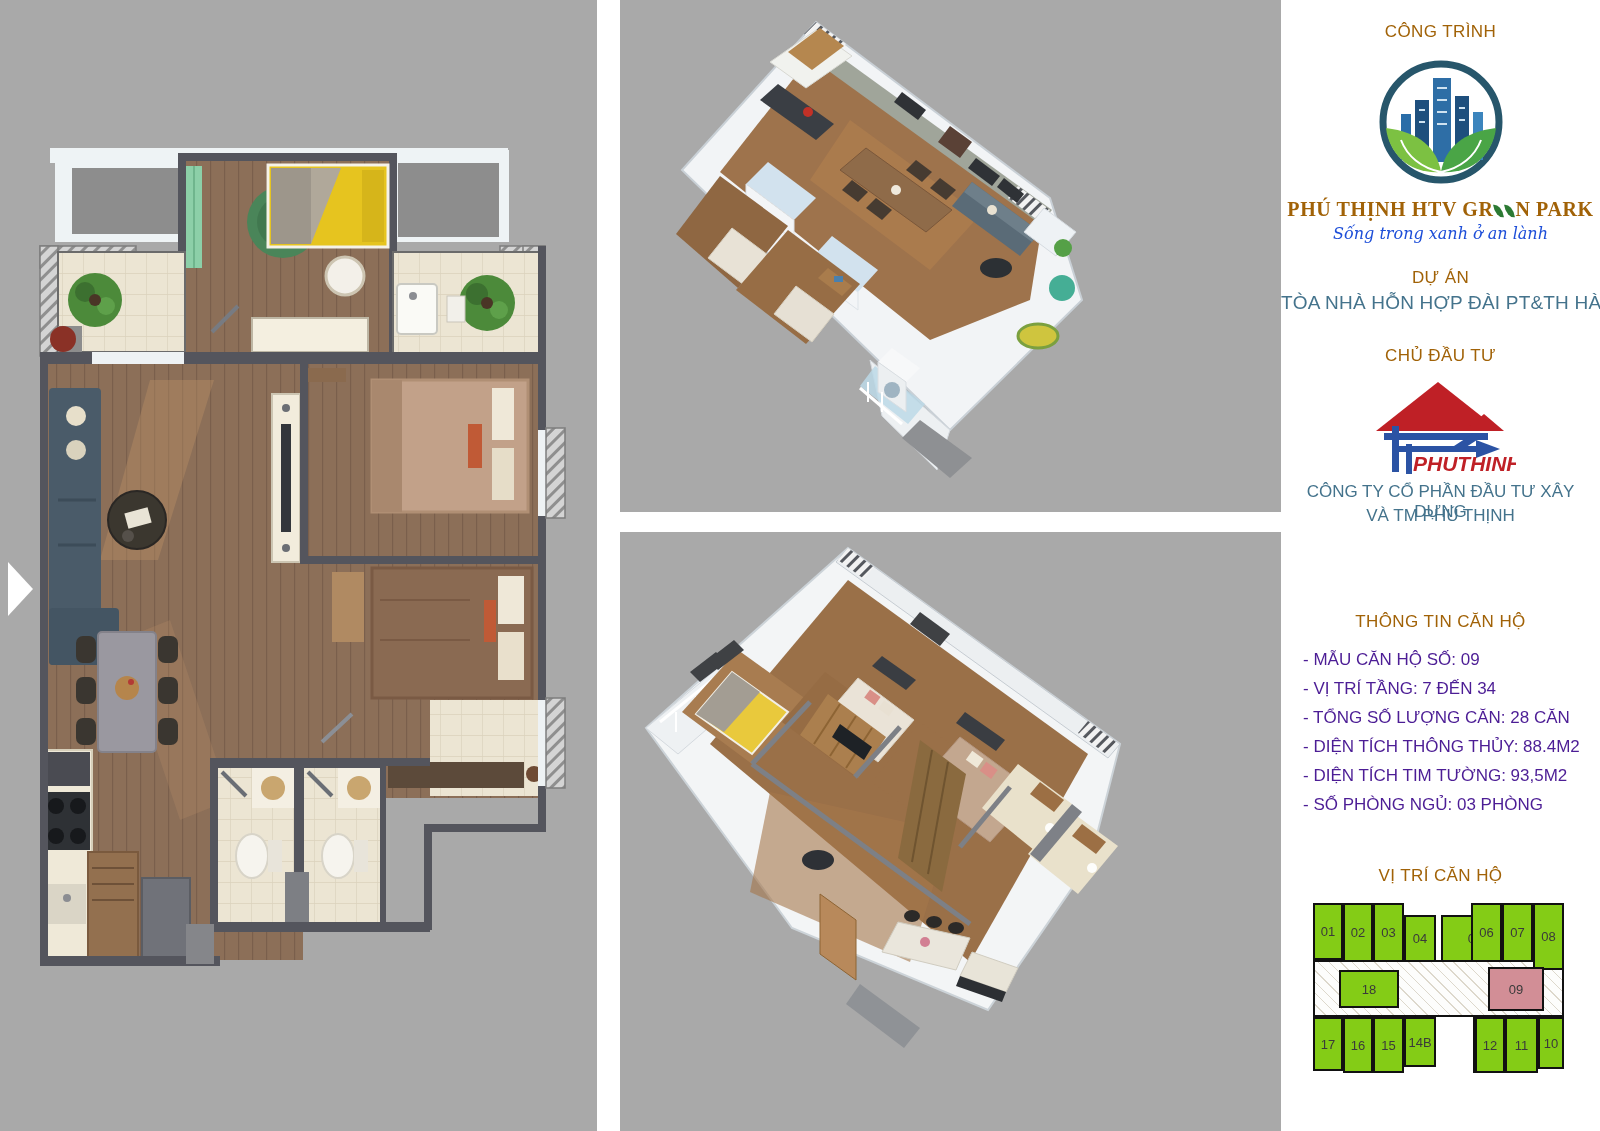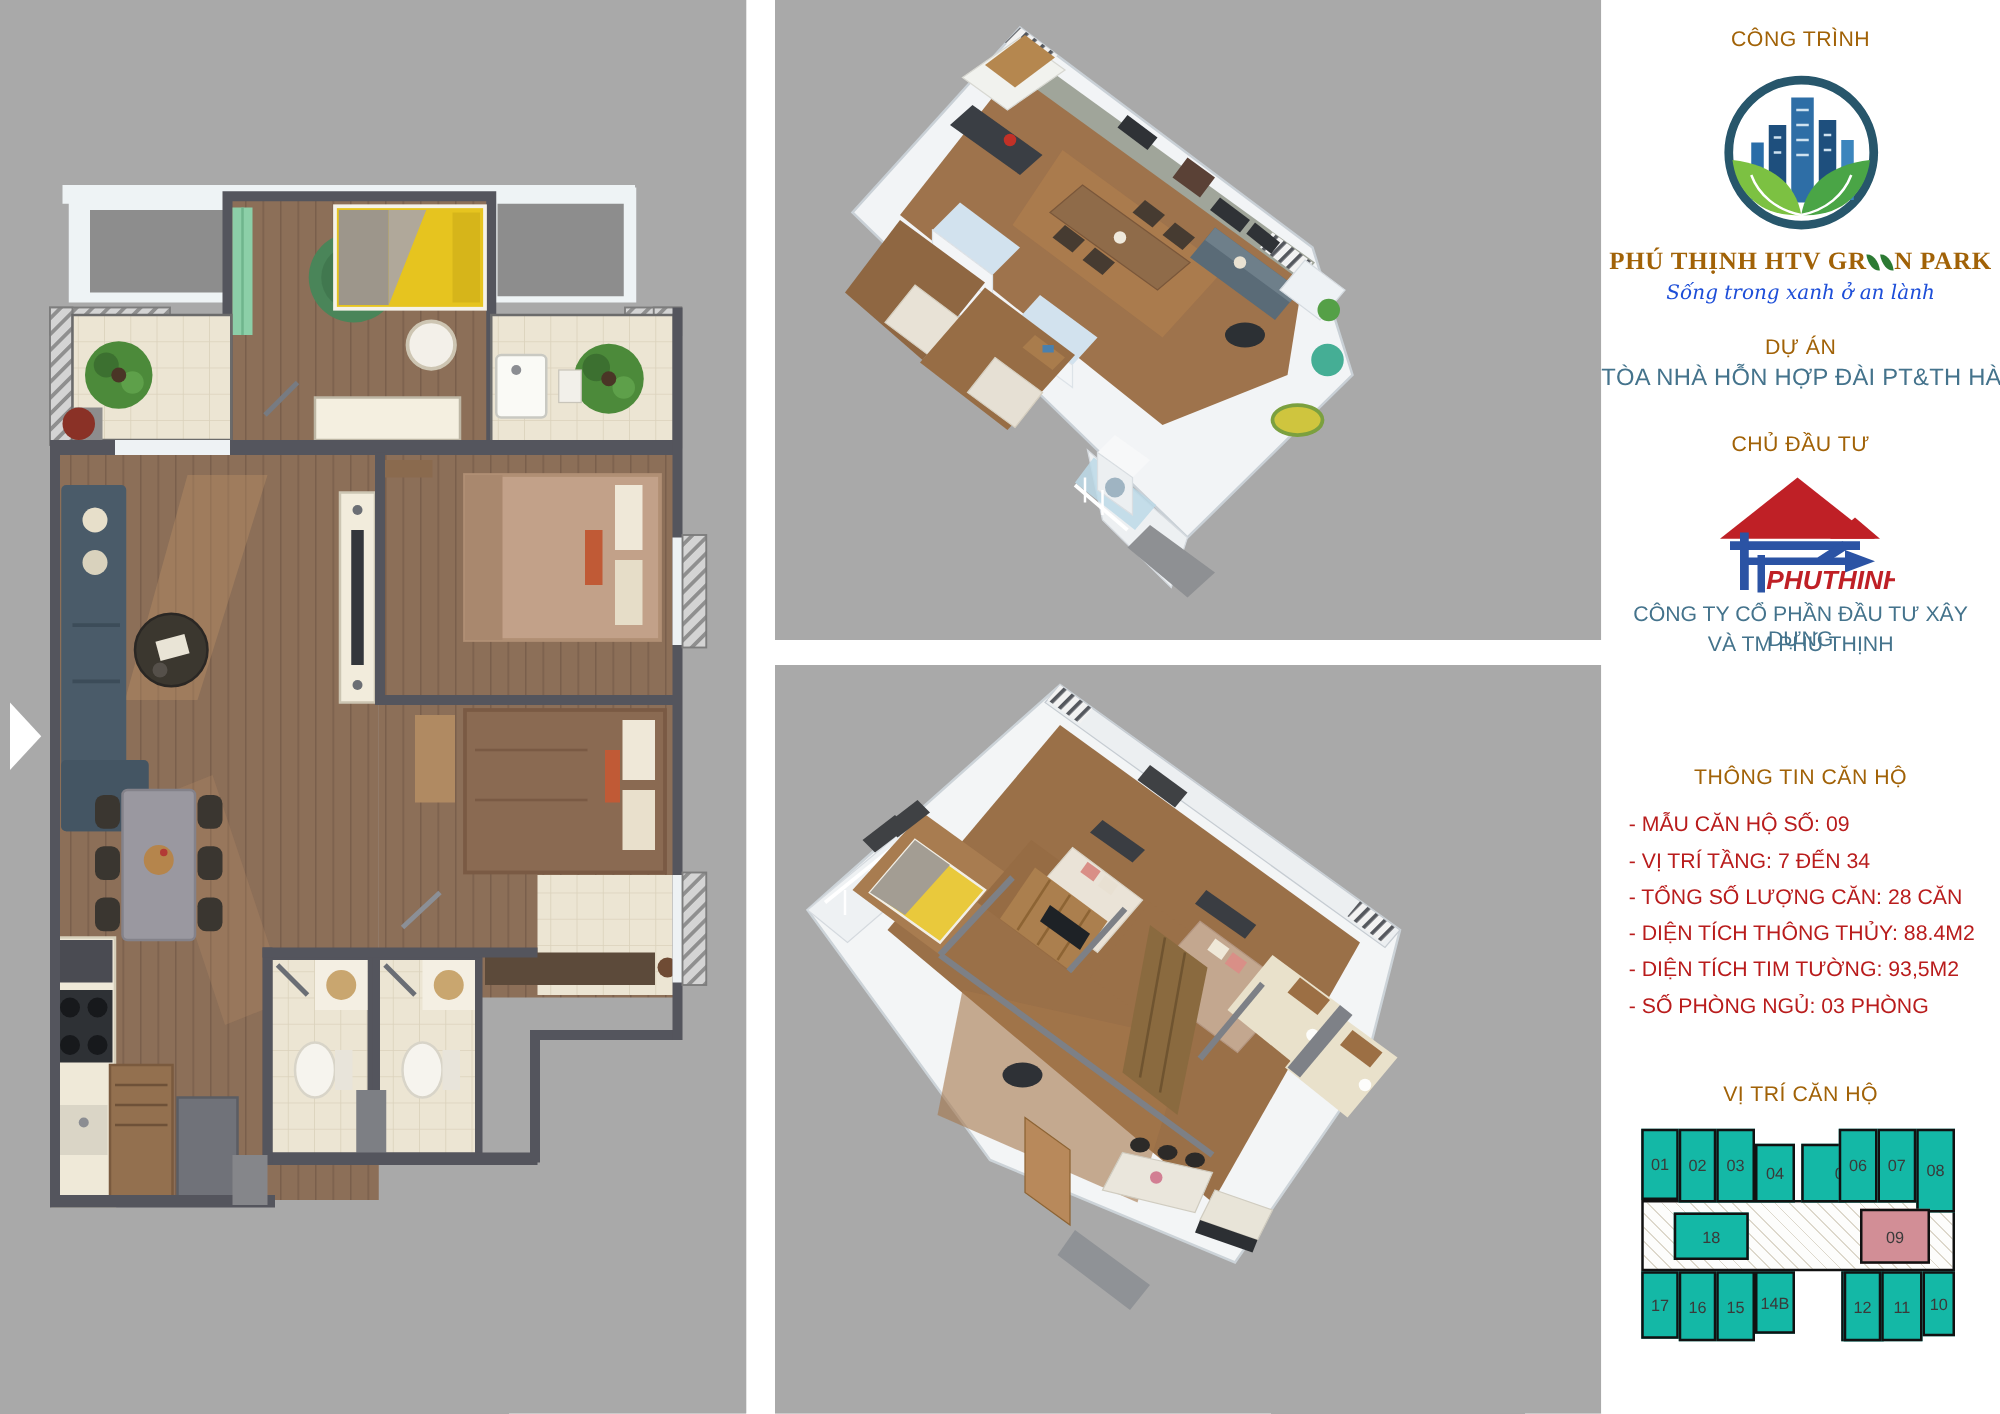--- a/index.html
+++ b/index.html
@@ -13,23 +13,23 @@
   .rc{position:absolute;width:100%;text-align:center;}
   .sect-label{font-size:17px;color:#a16207;letter-spacing:.4px;}
   .brand-line{font-family:"Liberation Serif",serif;font-weight:bold;font-size:20px;
               color:#a16207;letter-spacing:.6px;white-space:nowrap;}
   .leaf{display:inline-block;width:9px;height:14px;background:#2c7a33;
         border-radius:0 100% 0 100%;margin:0 1px -2px 1px;transform:rotate(-8deg);}
   .tagline{font-family:"DejaVu Serif",serif;font-style:italic;font-size:16px;color:#1d4ed8;}
   .duan-name{font-size:19px;color:#44738c;letter-spacing:.2px;white-space:nowrap;}
   .company{font-size:17px;color:#44738c;}
   .info-list{position:absolute;left:22px;top:645px;width:290px;text-align:left;}
-  .info-item{font-size:17px;line-height:29px;color:#b91c1c;white-space:nowrap;}
+  .info-item{font-size:17px;line-height:29px;color:#4c1d95;white-space:nowrap;}
   #unit-map{position:absolute;left:30px;top:903px;width:255px;height:172px;}
-  .unit-cell{position:absolute;background:#14b8a6;border:2px solid #111;box-sizing:border-box;
+  .unit-cell{position:absolute;background:#84cc16;border:2px solid #111;box-sizing:border-box;
              display:flex;align-items:center;justify-content:center;
              font-size:13px;color:#3a3a3a;z-index:2;}
   .unit-mid{z-index:3;}
   #corridor-hatch{position:absolute;left:2px;top:57px;width:251px;height:57px;z-index:1;
       box-sizing:border-box;border:2px solid #111;
       background:repeating-linear-gradient(45deg,#fdfdfc 0 7px,#ddd8cc 7px 8px);}
   svg{display:block;}
 </style>
 </head>
 <body>

